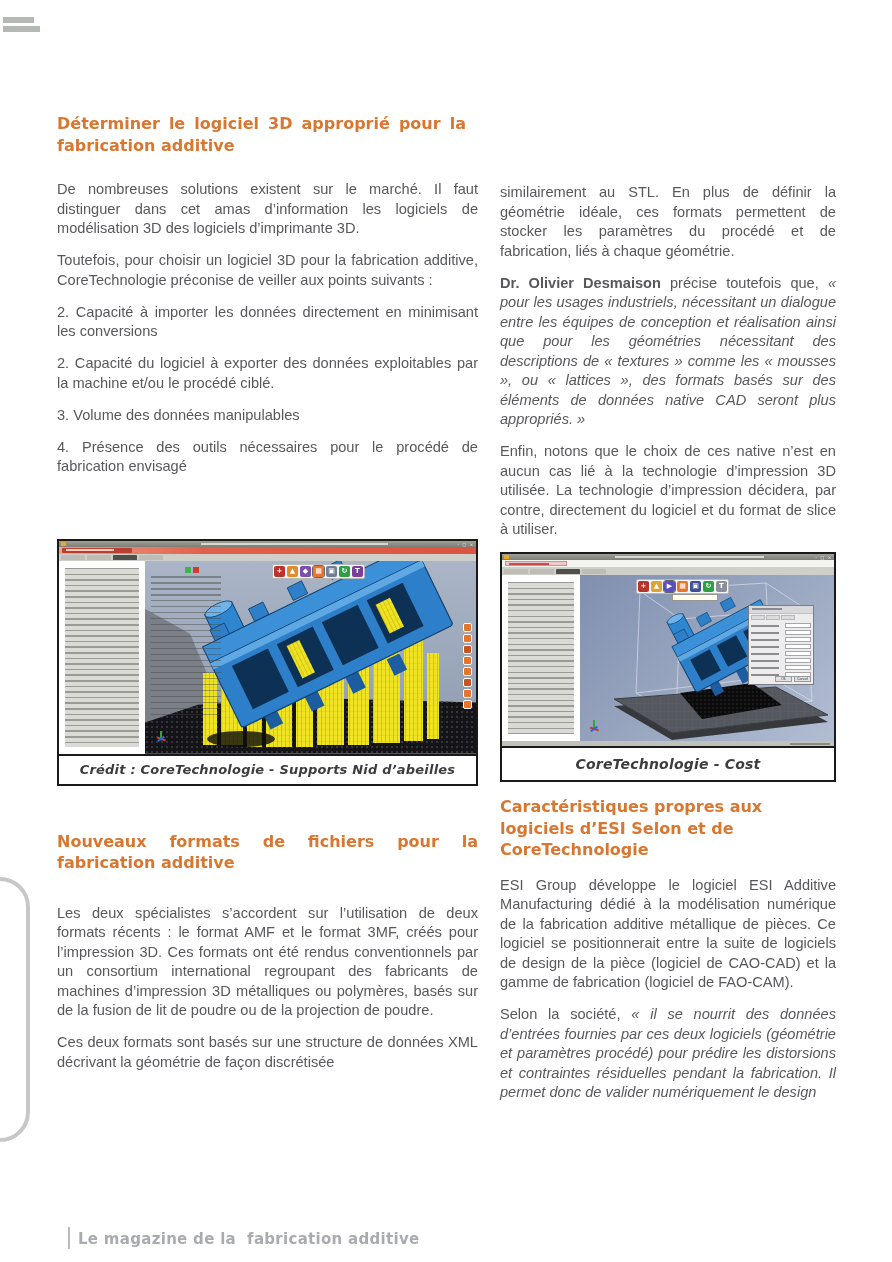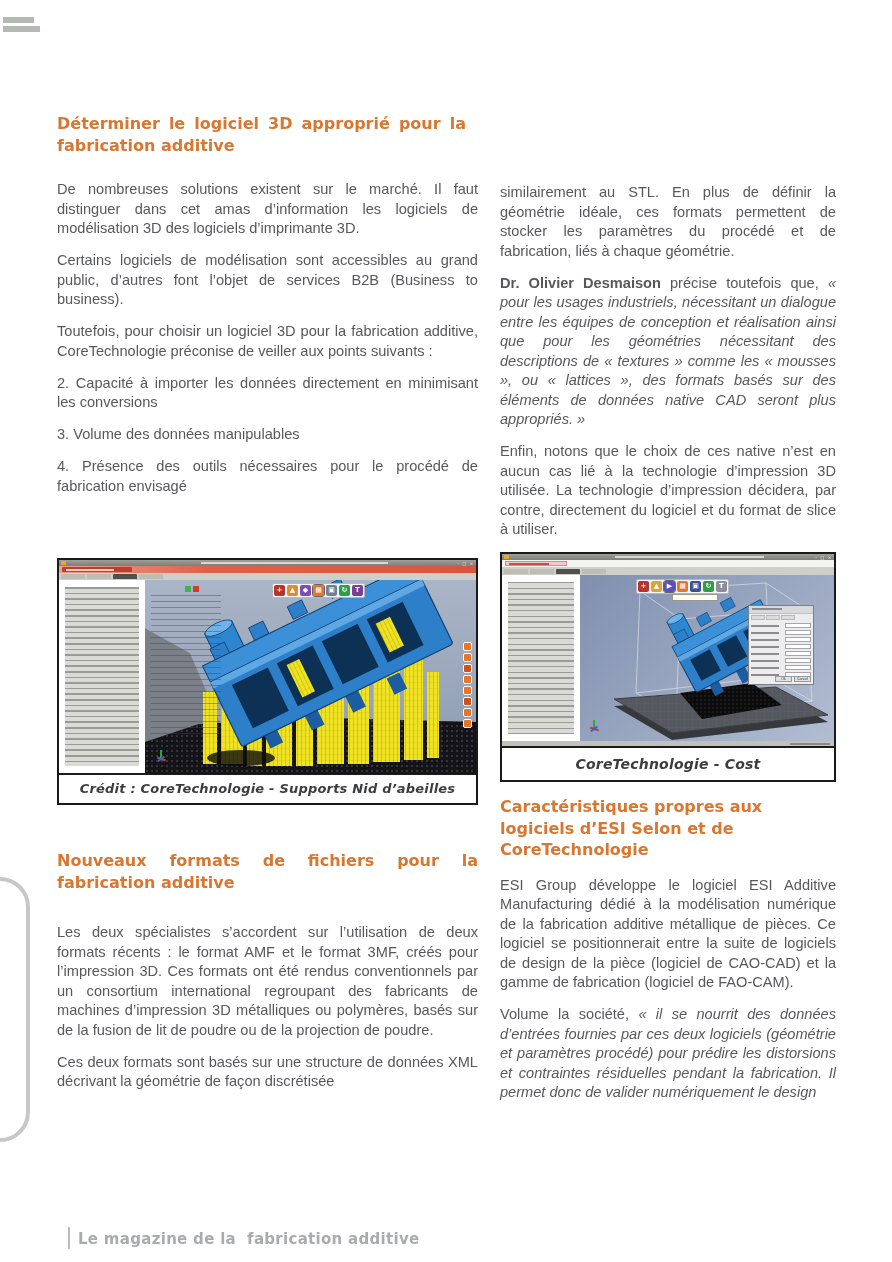--- a/index.html
+++ b/index.html
@@ -109,23 +109,23 @@
 
 <div class="page">
 
   <div class="mark mark1"></div>
   <div class="mark mark2"></div>
   <div class="bracket"></div>
 
   <div class="col col-left">
     <h2 class="head">Déterminer le logiciel 3D approprié pour la fabrication additive</h2>
     <p class="body-p">De nombreuses solutions existent sur le marché. Il faut distinguer dans cet amas d’information les logiciels de modélisation 3D des logiciels d’imprimante 3D.</p>
-    <p class="body-p">Certains logiciels de modélisation sont accessibles au grand public, d’autres font l’objet de services B2B (Business to business).</p>
     <p class="body-p">Toutefois, pour choisir un logiciel 3D pour la fabrication additive, CoreTechnologie préconise de veiller aux points suivants :</p>
     <p class="body-p">2. Capacité à importer les données directement en minimisant les conversions</p>
+    <p class="body-p">2. Capacité du logiciel à exporter des données exploitables par la machine et/ou le procédé ciblé.</p>
     <p class="body-p">3. Volume des données manipulables</p>
     <p class="body-p">4. Présence des outils nécessaires pour le procédé de fabrication envisagé</p>
 
     <div class="figure fig1">
       <div class="shot">
         <div class="titlebar">
           <span class="logo"></span>
           <span class="ttext"></span>
           <span class="wctl">– □ ×</span>
         </div>
@@ -358,19 +358,19 @@
         </div>
         <div class="statusbar">
             <i></i>
           </div>
       </div>
       <div class="caption cap2">CoreTechnologie - Cost</div>
     </div>
 
     <h2 class="head head-right">Caractéristiques propres aux logiciels d’ESI Selon et de CoreTechnologie</h2>
     <p class="body-p">ESI Group développe le logiciel ESI Additive Manufacturing dédié à la modélisation numérique de la fabrication additive métallique de pièces. Ce logiciel se positionnerait entre la suite de logiciels de design de la pièce (logiciel de CAO-CAD) et la gamme de fabrication (logiciel de FAO-CAM).</p>
-    <p class="body-p"><span>Volume la société, </span><span class="seg-italic">« il se nourrit des données d’entrées fournies par ces deux logiciels (géométrie et paramètres procédé) pour prédire les distorsions et contraintes résiduelles pendant la fabrication. Il permet donc de valider numériquement le design</span></p>
+    <p class="body-p"><span>Selon la société, </span><span class="seg-italic">« il se nourrit des données d’entrées fournies par ces deux logiciels (géométrie et paramètres procédé) pour prédire les distorsions et contraintes résiduelles pendant la fabrication. Il permet donc de valider numériquement le design</span></p>
   </div>
 
   <div class="footer-rule"></div>
   <div class="footer-text">Le magazine de la  fabrication additive</div>
 
 </div>
 
 </body></html>

